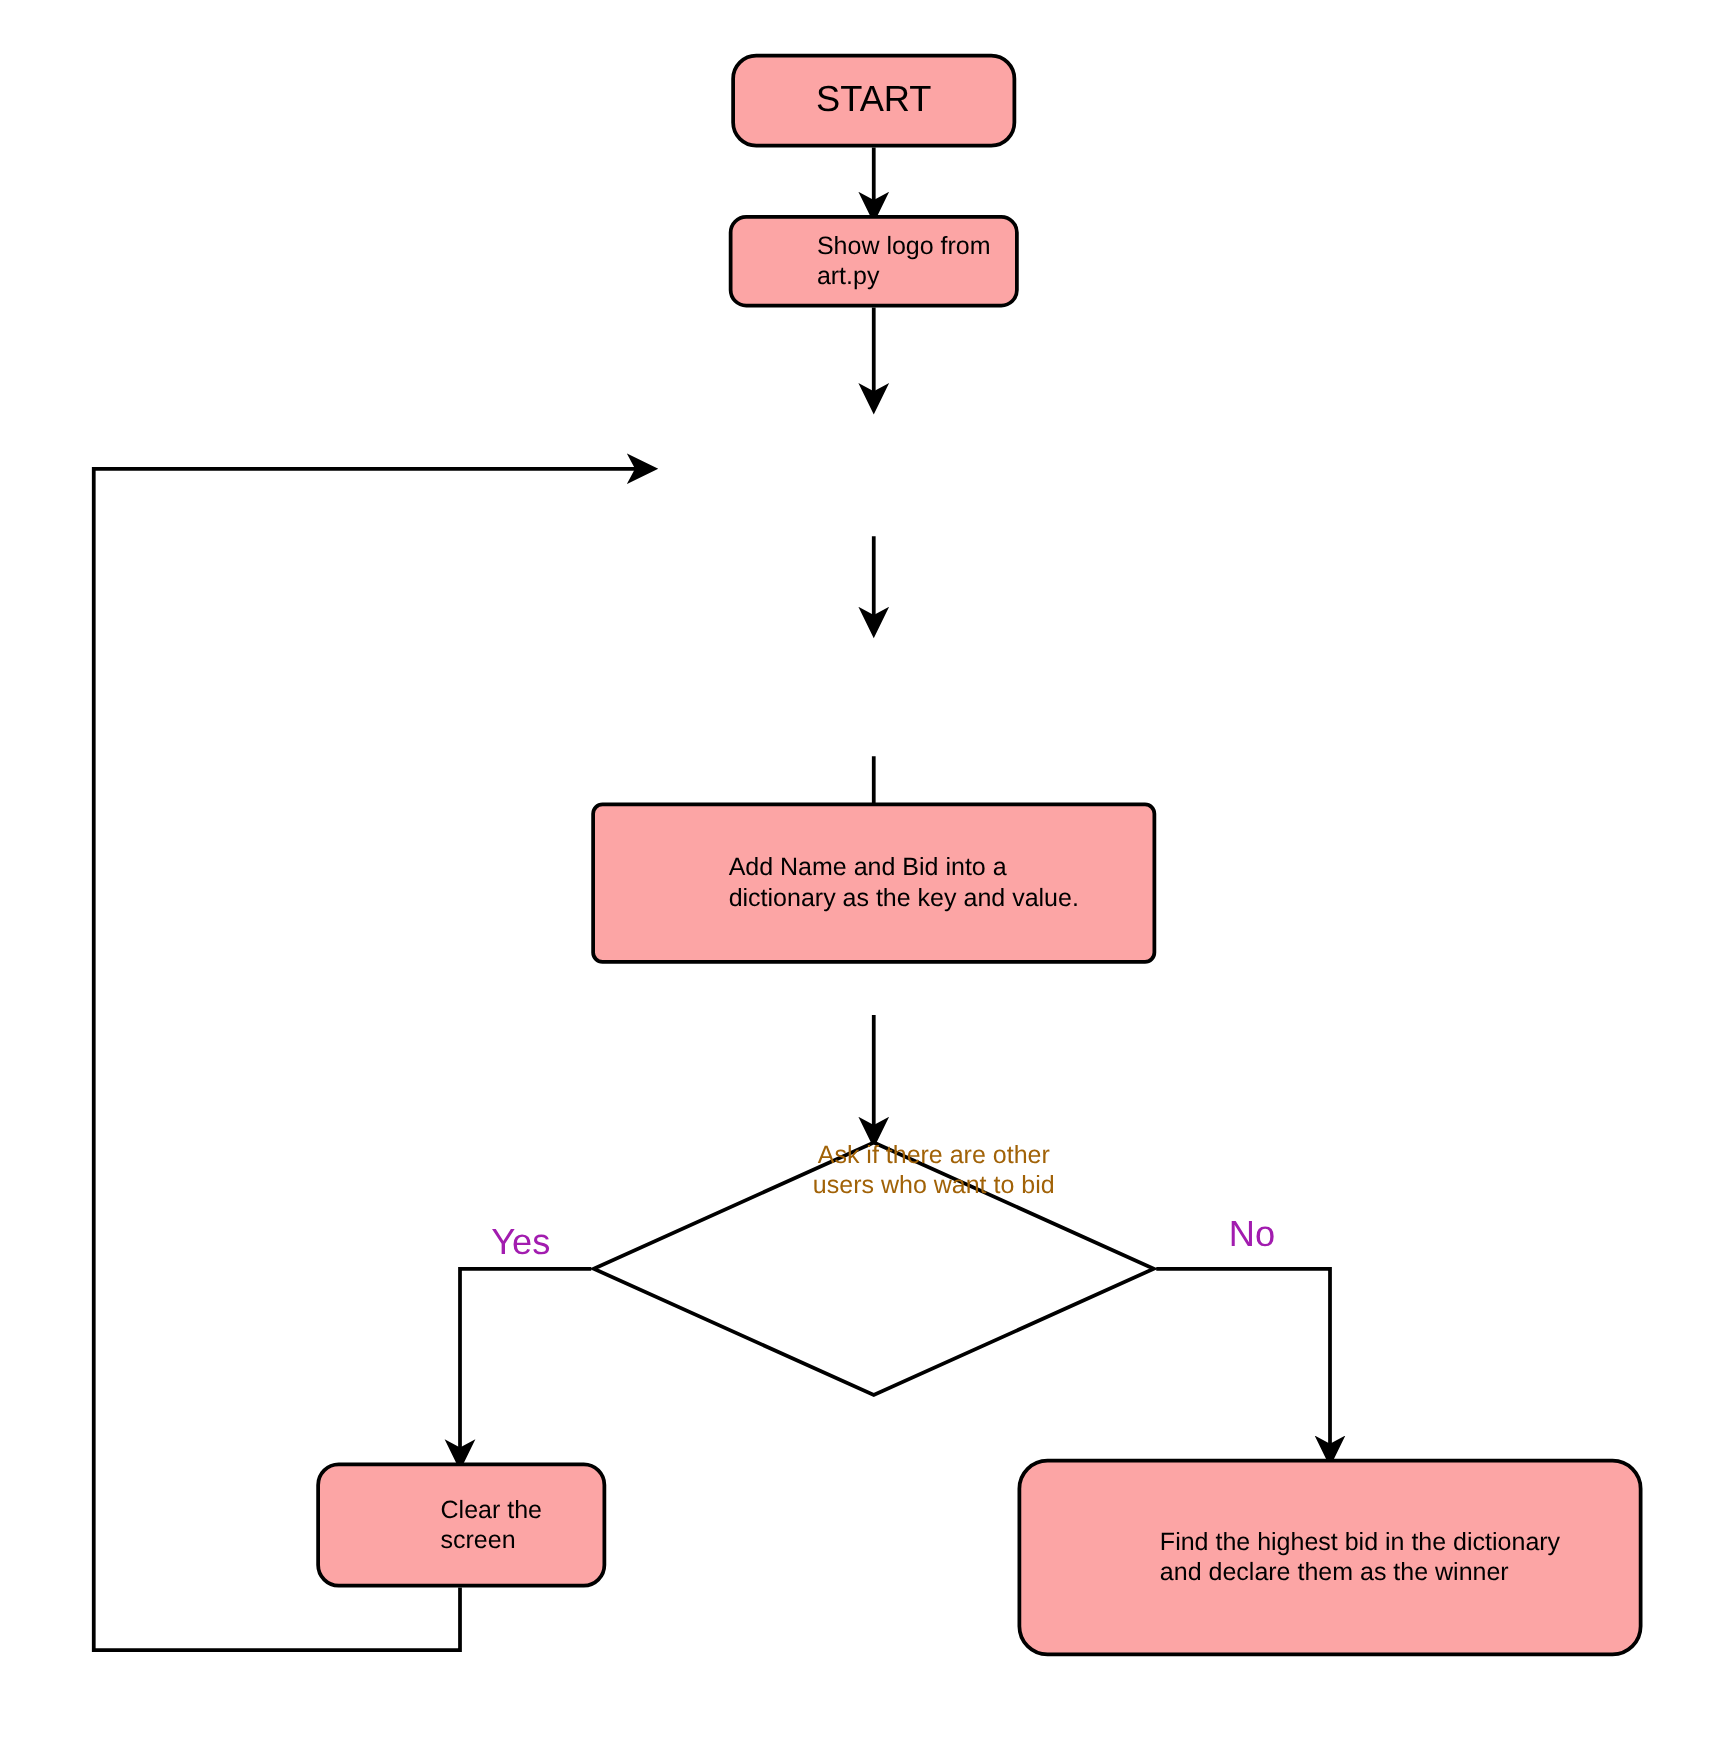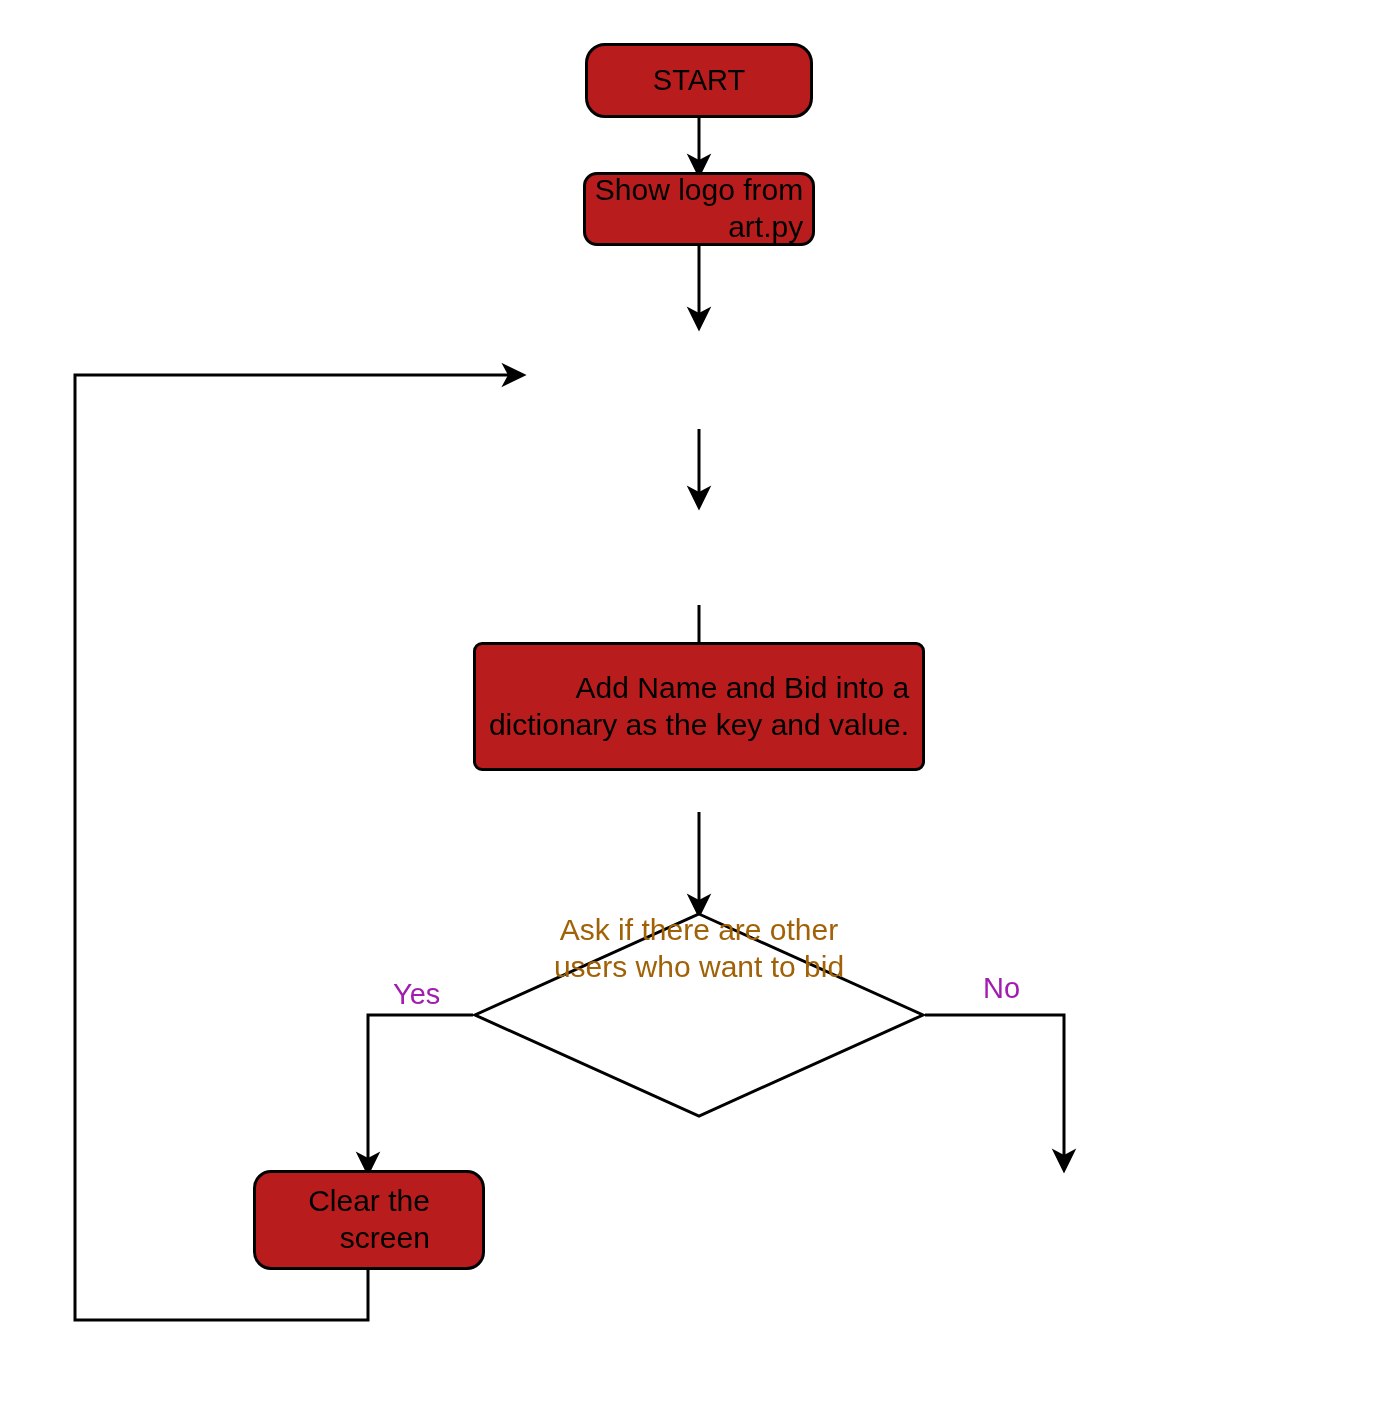--- a/index.html
+++ b/index.html
@@ -24,22 +24,22 @@
     top: 0;
     width: 1374px;
     height: 1406px;
   }
   .node {
     position: absolute;
     box-sizing: border-box;
     display: flex;
     align-items: center;
     justify-content: center;
-    text-align: right;
-    background: #b91c1c;
+    text-align: left;
+    background: #fca5a5;
     color: #000000;
     border: 3px solid #000000;
     border-radius: 18px;
     line-height: 1.22;
     white-space: pre-line;
     z-index: 3;
   }
   .node-text {
     display: block;
     padding: 0 6px;
@@ -71,21 +71,21 @@
     pointer-events: none;
   }
   .edge-label {
     position: absolute;
     color: #a21caf;
     background: transparent;
     z-index: 4;
     white-space: nowrap;
   }
   .fs-29 { font-size: 29px; }
-  .fs-27 { font-size: 30px; }
+  .fs-27 { font-size: 20px; padding-left: 48px; }
 </style>
 </head>
 <body>
 
 <div id="canvas">
 
   <svg id="edges" viewBox="0 0 1374 1406" width="1374" height="1406" xmlns="http://www.w3.org/2000/svg">
     <defs>
       <marker id="arrowhead" markerWidth="9" markerHeight="9" refX="4.2" refY="4.5" orient="auto" markerUnits="strokeWidth">
         <path d="M 0 0.4 L 8.4 4.5 L 0 8.6 L 2.2 4.5 Z" fill="#000000"></path>
@@ -144,14 +144,18 @@
 
   <div class="edge-label fs-29" style="left:983px; top:972px;">
     <span>No</span>
   </div>
 
   <div class="node fs-27" style="left:253px; top:1170px; width:232px; height:100px; border-radius:18px;">
     <span class="node-text">Clear the
 screen</span>
   </div>
 
+  <div class="node fs-27" style="left:814px; top:1167px; width:500px; height:158px; border-radius:24px;">
+    <span class="node-text">Find the highest bid in the dictionary
+and declare them as the winner</span>
+  </div>
 
 </div>
 
 </body></html>

